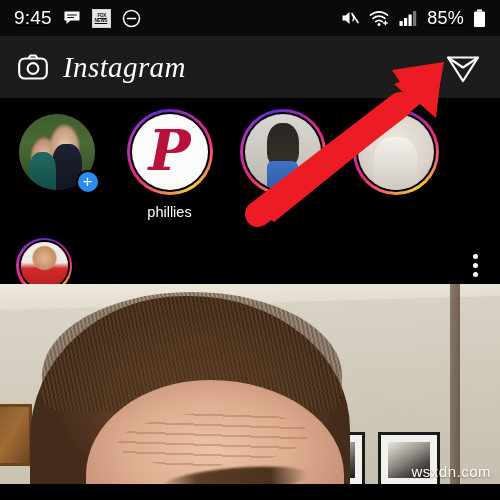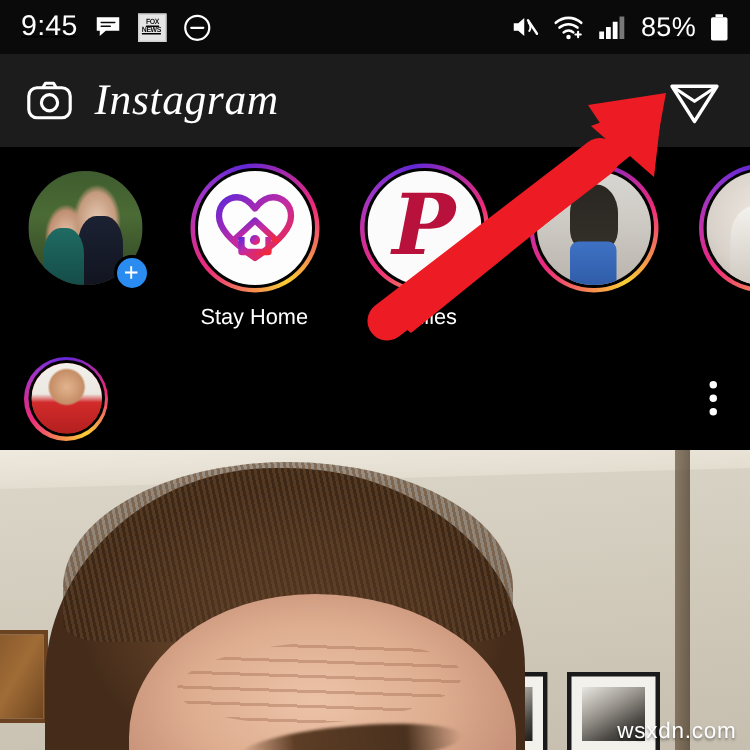--- a/index.html
+++ b/index.html
@@ -284,21 +284,21 @@
   #post-menu span {
     display: block;
     width: 5px; height: 5px;
     border-radius: 50%;
     background: #fff;
   }
 
   
   #post-image {
     position: absolute;
-    left: 0; top: 300px;
+    left: 0; top: 284px;
     width: 500px; height: 200px;
     overflow: hidden;
     background: #d8d2c6;
   }
   .wall {
     position: absolute; inset: 0;
     background:
       linear-gradient(175deg, #ddd7ca 0%, #d6d0c2 30%, #cfc8b9 62%, #c6bfb0 100%);
   }
   .ceiling {
@@ -492,42 +492,20 @@
 
     <div class="story">
       <div class="story-ring ring-none">
         <div class="story-inner">
           <div class="ph-couple"></div>
         </div>
         <div class="plus-badge">+</div>
       </div>
     </div>
 
-    <div class="story">
-      <div class="story-ring ring-grad">
-        <div class="story-inner">
-          <div class="sh-bg">
-            <svg width="54" height="50" viewBox="0 0 54 50">
-              <defs>
-                <linearGradient id="shg" x1="0" y1="0" x2="1" y2="1">
-                  <stop offset="0%" stop-color="#6228d7"></stop>
-                  <stop offset="50%" stop-color="#c32aa3"></stop>
-                  <stop offset="100%" stop-color="#f2293a"></stop>
-                </linearGradient>
-              </defs>
-              <path d="M27 45 C10 33 3 25 3 17 C3 9 9 4.5 15 4.5 C20 4.5 24 8 27 12 C30 8 34 4.5 39 4.5 C45 4.5 51 9 51 17 C51 25 44 33 27 45 Z" fill="none" stroke="url(#shg)" stroke-width="4.2" stroke-linejoin="round"></path>
-              <path d="M13 33 L27 20 L41 33" fill="none" stroke="url(#shg)" stroke-width="4.2" stroke-linecap="round" stroke-linejoin="round"></path>
-              <path d="M18 31 v10 h18 v-10" fill="none" stroke="url(#shg)" stroke-width="4.2" stroke-linejoin="round"></path>
-              <circle cx="27" cy="33" r="3.4" fill="url(#shg)"></circle>
-            </svg>
-          </div>
-        </div>
-      </div>
-      <div class="story-label">Stay Home</div>
-    </div>
 
     <div class="story">
       <div class="story-ring ring-grad">
         <div class="story-inner">
           <div class="phi-bg">
             <span class="phi-p">P</span>
           </div>
         </div>
       </div>
       <div class="story-label">phillies</div>

